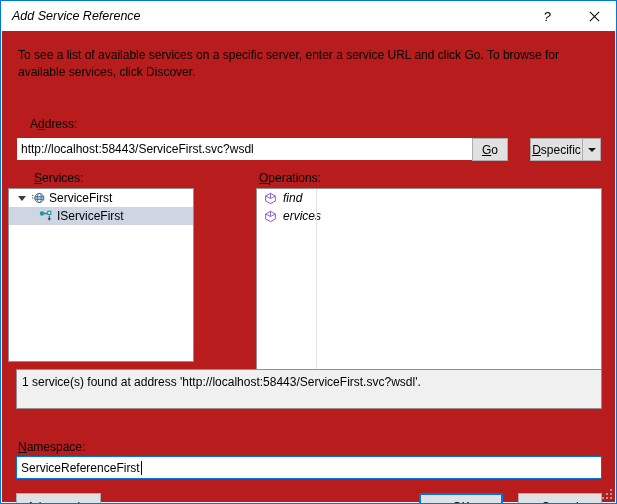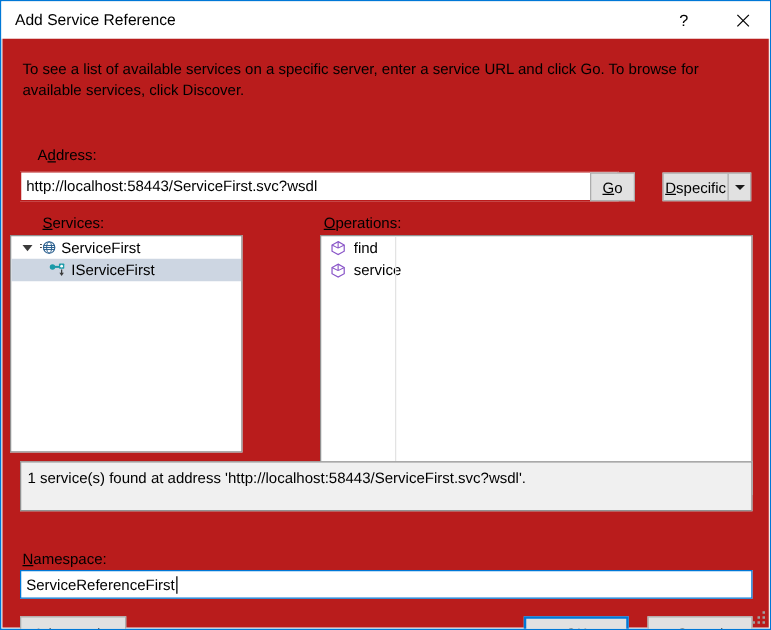--- a/index.html
+++ b/index.html
@@ -25,20 +25,21 @@
   
   .titlebar {
     position: absolute;
     left: 0; top: 0;
     width: 100%;
     height: 30px;
     background: #ffffff;
     box-sizing: border-box;
     display: flex;
     align-items: center;
+    font-style: italic;
   }
   .title-text {
     margin-left: 11px;
     font-size: 12.5px;
     color: #000000;
     white-space: nowrap;
   }
   .title-spacer { flex: 1; }
   .tb-btn {
     width: 46px;
@@ -176,21 +177,21 @@
   .ops-label { left: 257px; top: 140px; }
 
   .listbox {
     position: absolute;
     box-sizing: border-box;
     background: #ffffff;
     border: 1px solid #919191;
     overflow: hidden;
   }
   .svc-list { left: 6px; top: 157px; width: 186px; height: 174px; }
-  .ops-list { left: 254px; top: 157px; width: 346px; height: 208px; }
+  .ops-list { left: 254px; top: 157px; width: 346px; height: 208px; font-style: italic; }
   .ops-divider {
     position: absolute;
     left: 59px; top: 0;
     width: 1px; height: 100%;
     background: #e3e3e3;
   }
   .tree-row {
     display: flex;
     align-items: center;
     height: 18px;
@@ -396,21 +397,21 @@
         <span class="op-label">find</span>
       </div>
 
       <div class="op-row">
         <span class="icon-box">
           <svg width="13" height="13" viewBox="0 0 16 16" aria-hidden="true">
             <path d="M8 1.6 14 5v6L8 14.4 2 11V5z" fill="none" stroke="#8a56c8" stroke-width="1.2"></path>
             <path d="M8 1.6V8M8 8 2 5M8 8l6-3" stroke="#8a56c8" stroke-width="1.1" fill="none"></path>
           </svg>
         </span>
-        <span class="op-label">service</span>
+        <span class="op-label">ervices</span>
       </div>
     </div>
 
     <div class="status">1 service(s) found at address 'http://localhost:58443/ServiceFirst.svc?wsdl'.</div>
 
     <div class="field-label ns-label"><span class="ul">N</span><span>amespace:</span></div>
 
     <div class="textbox">
       <span class="textbox-text">ServiceReferenceFirst</span>
       <span class="caret"></span>

